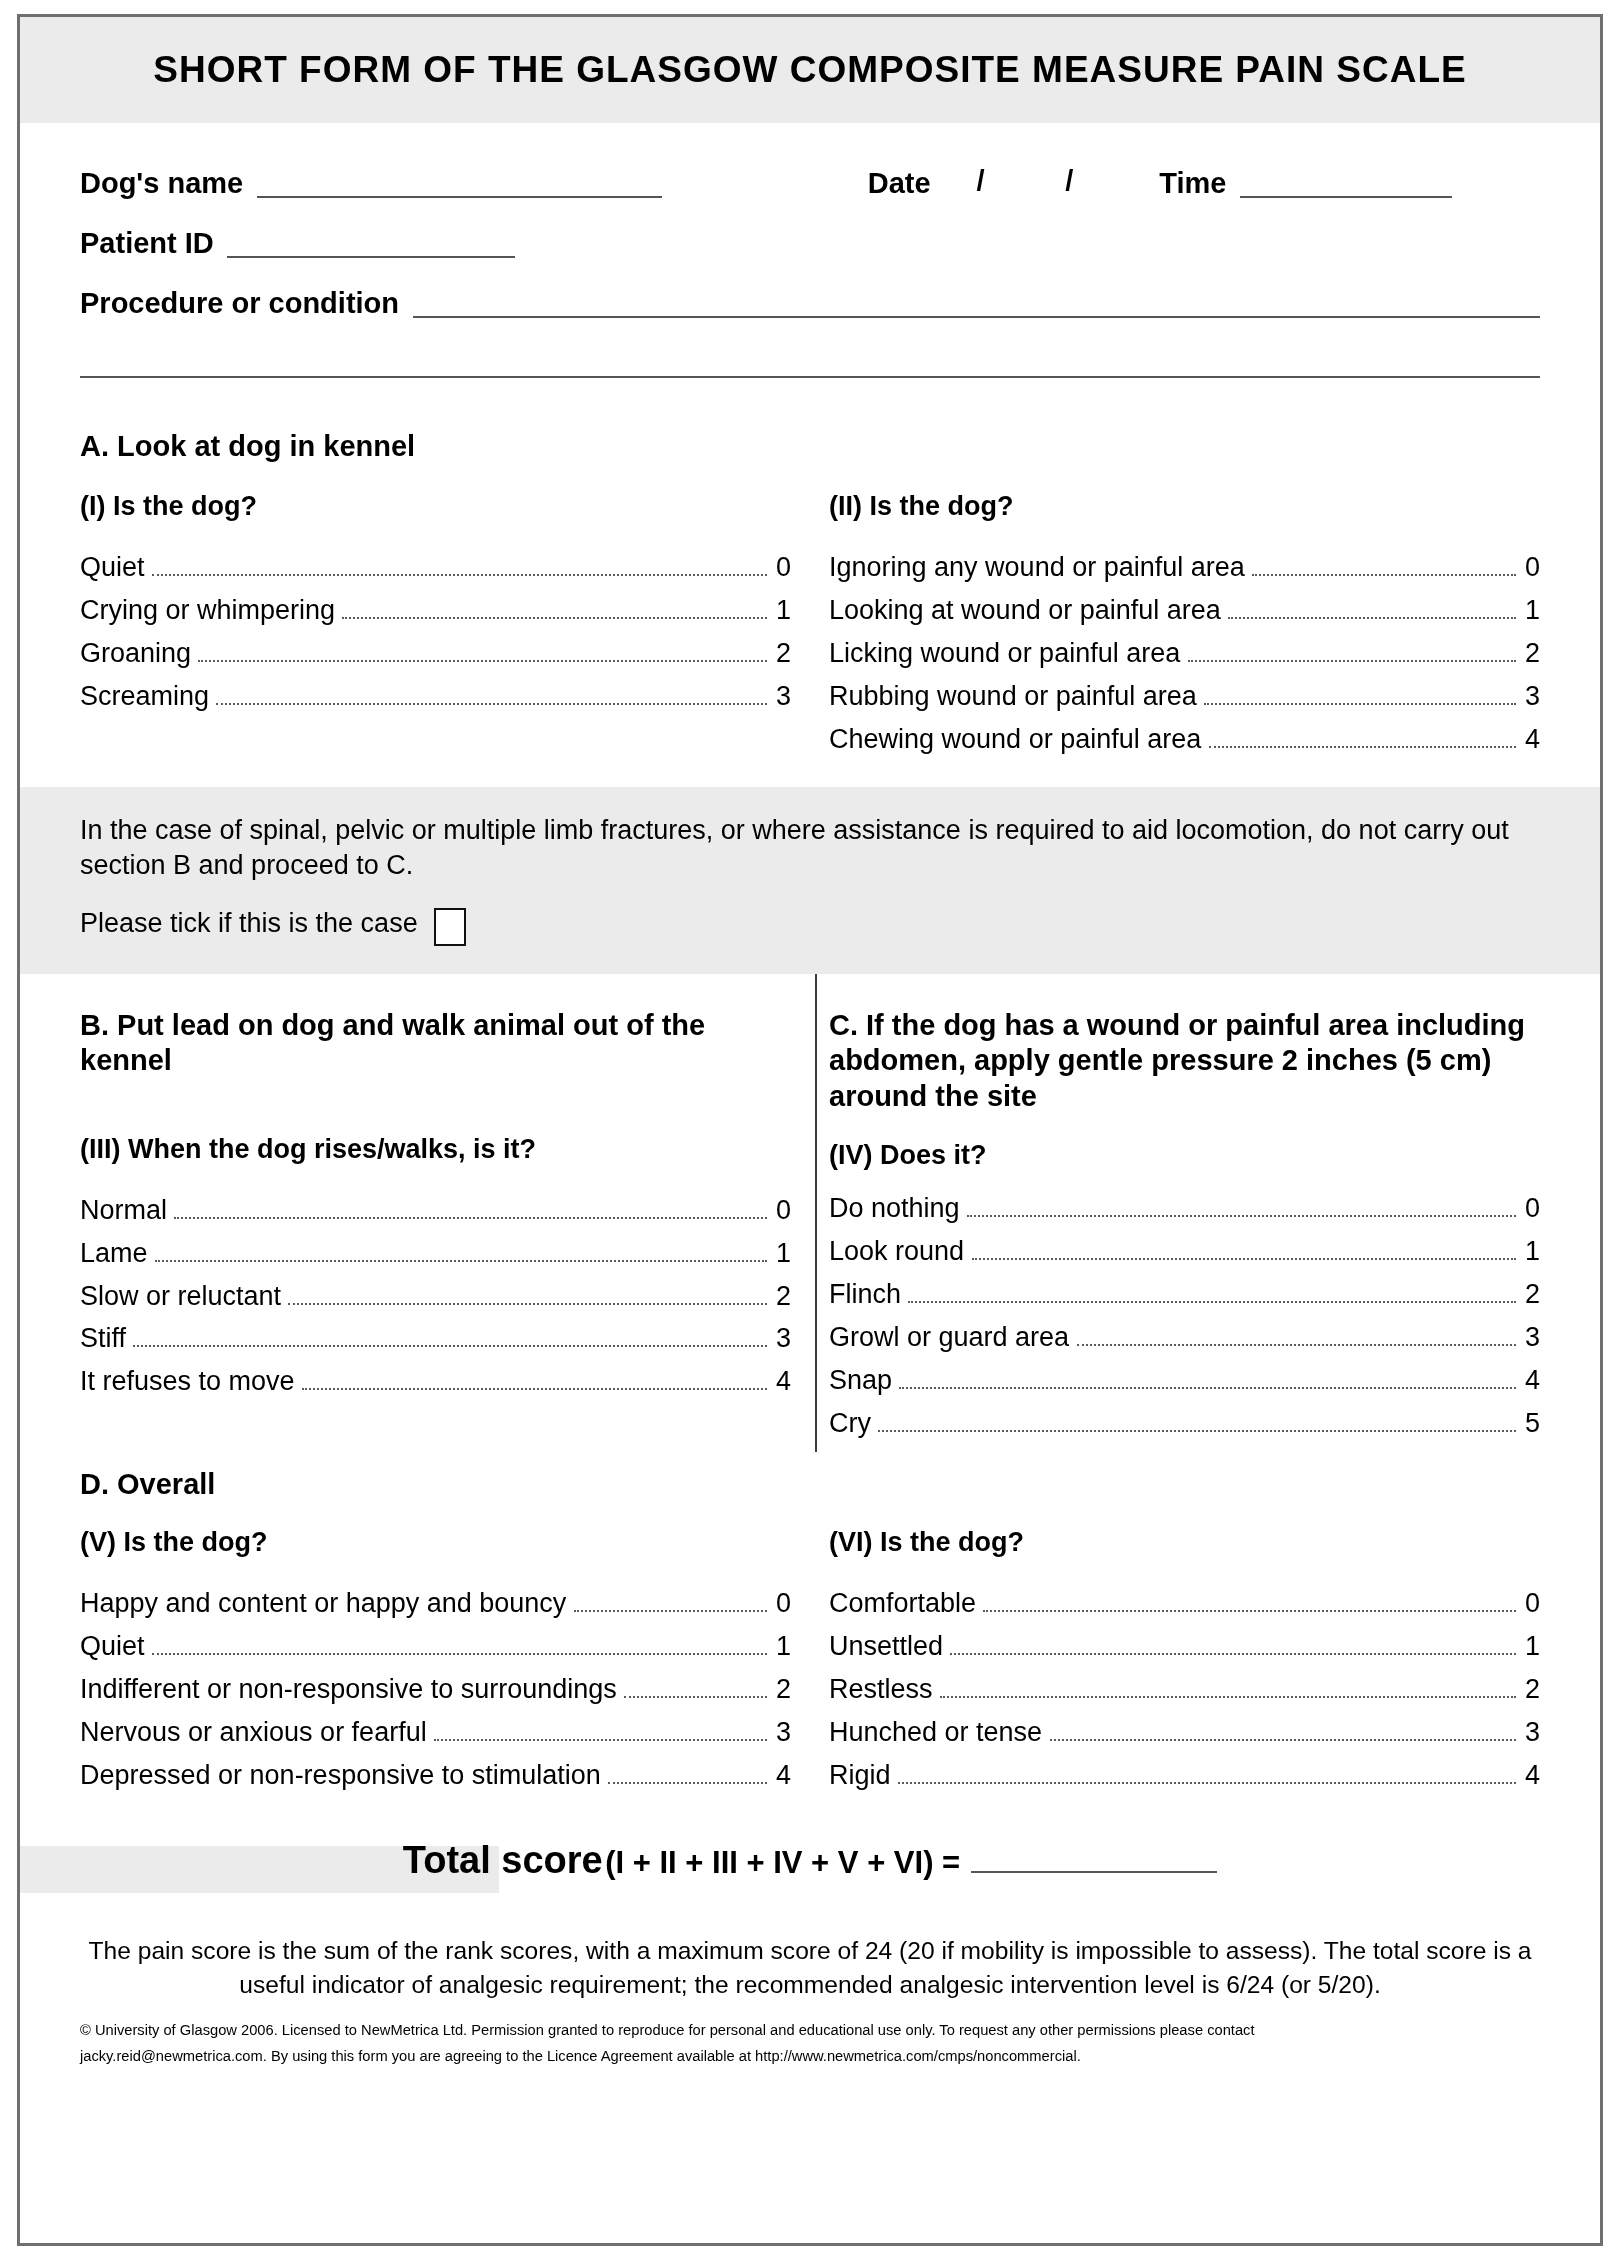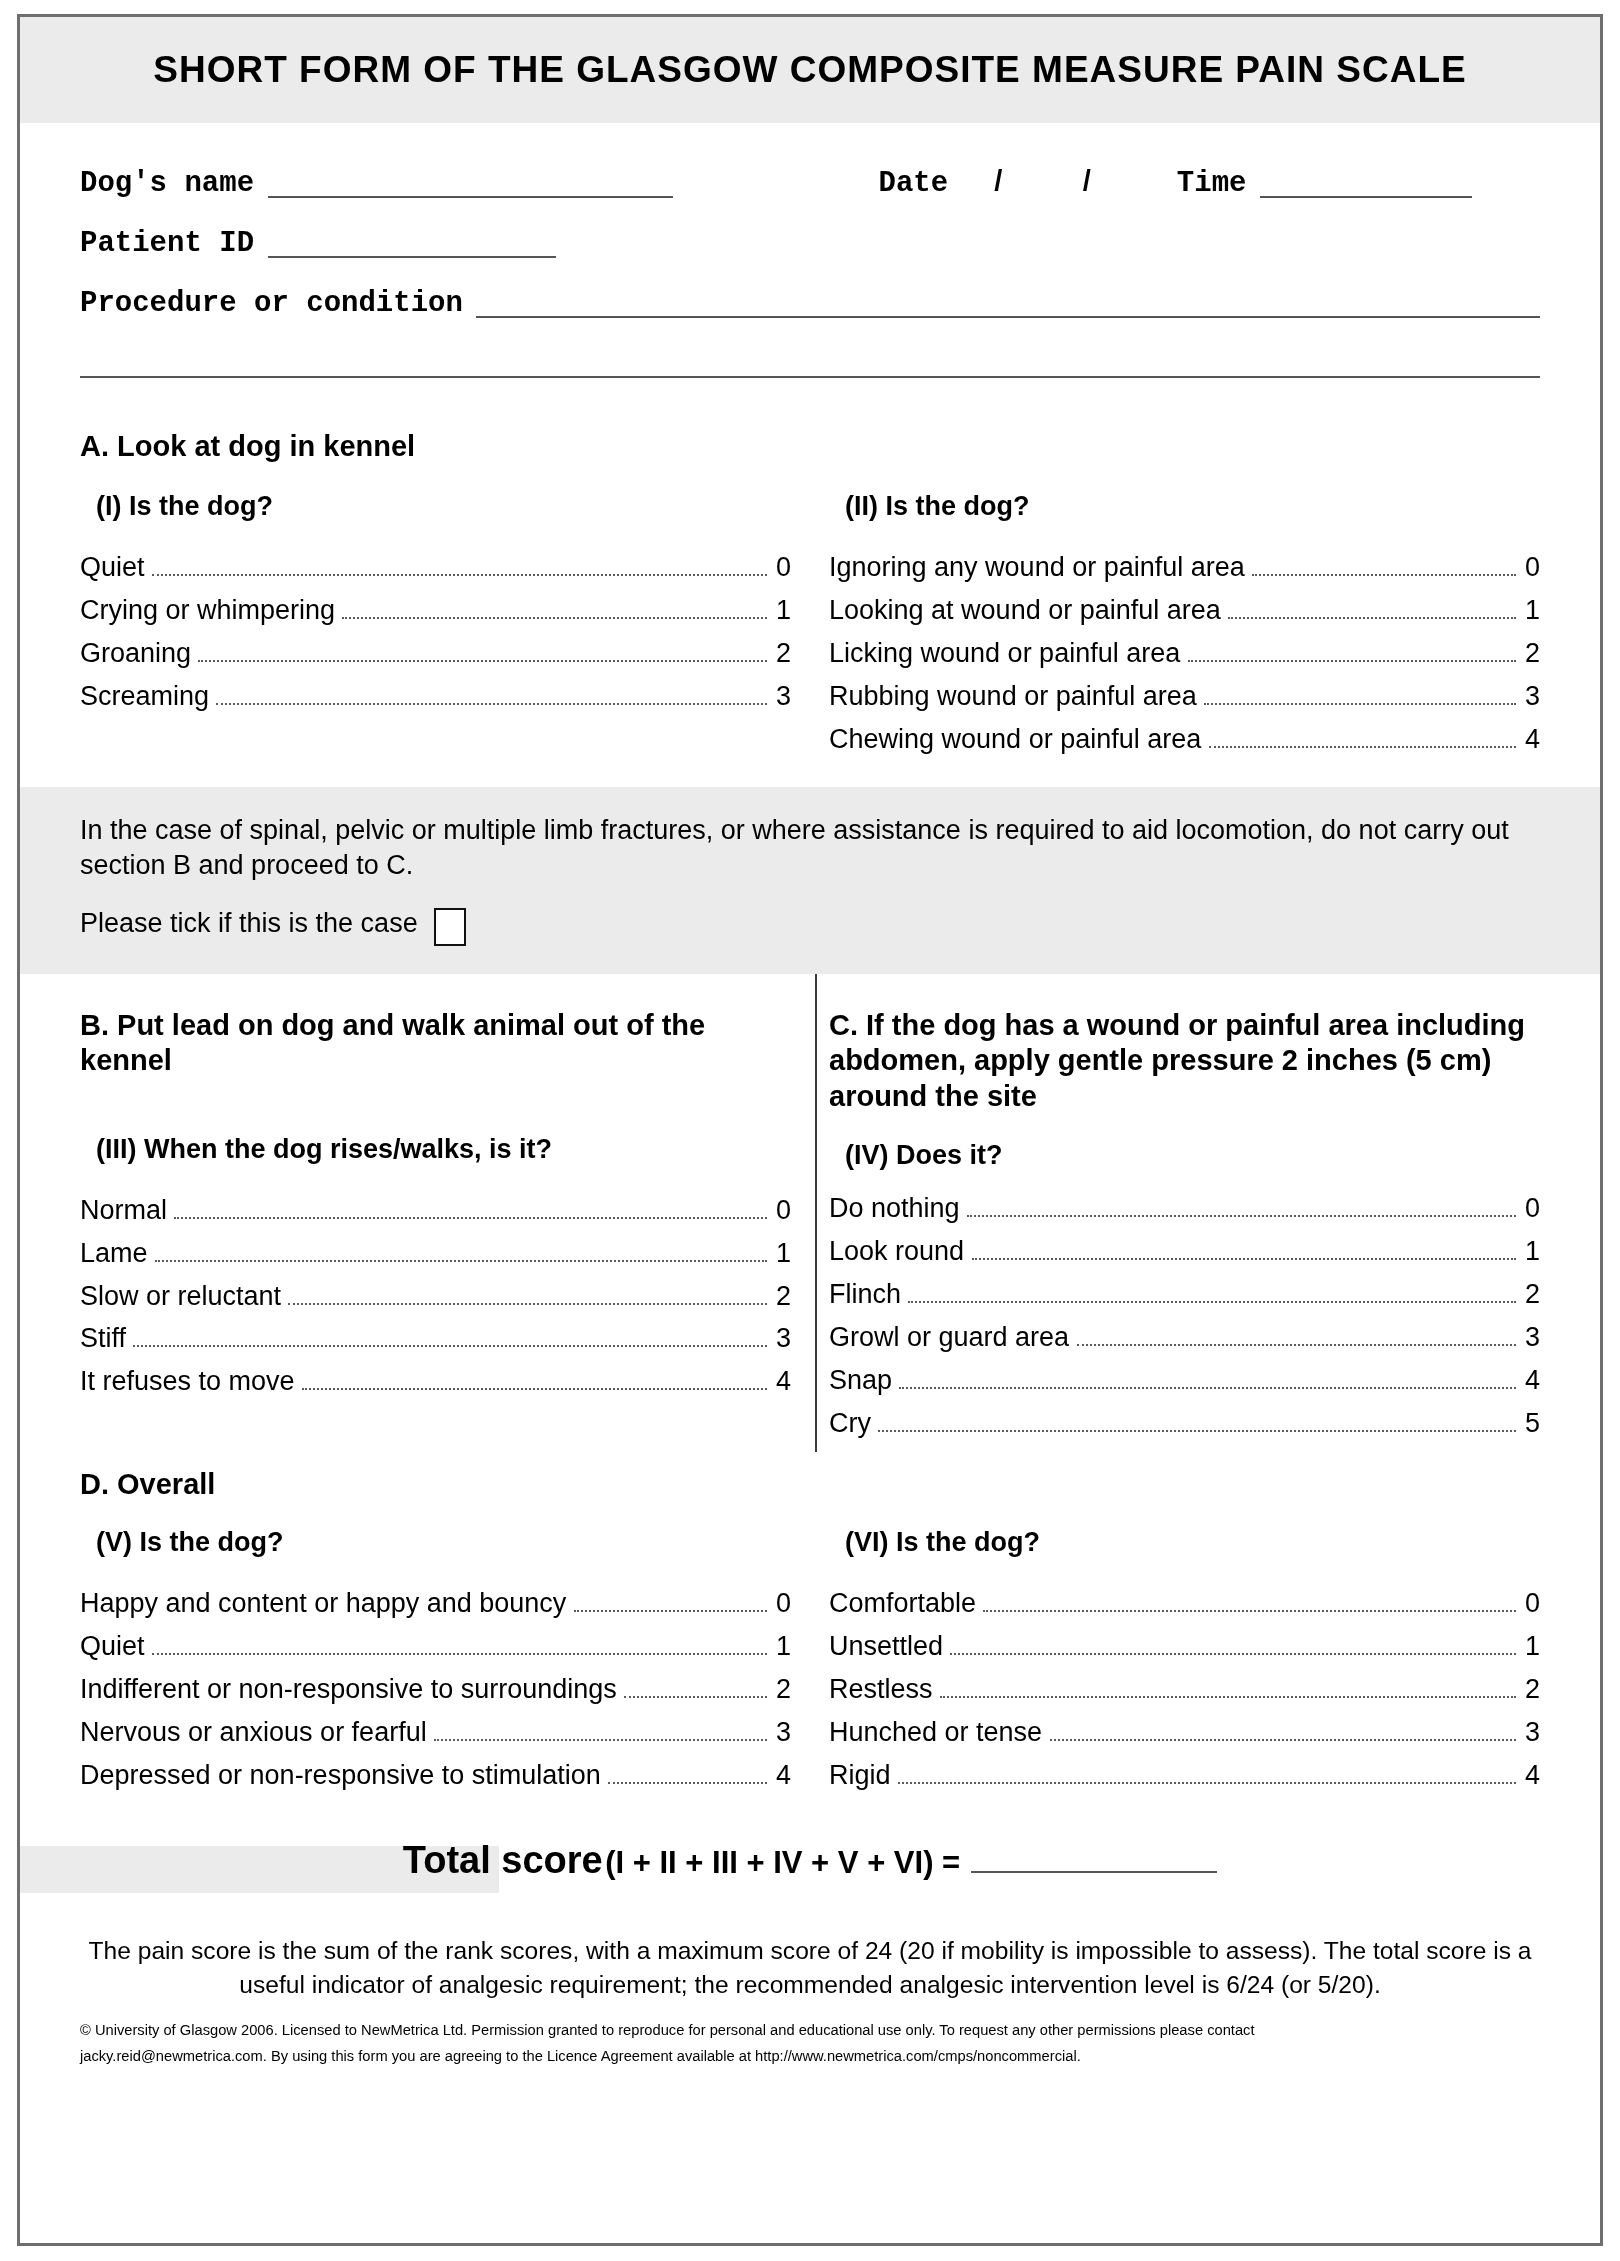--- a/index.html
+++ b/index.html
@@ -55,21 +55,20 @@
     display: flex;
     align-items: flex-end;
     margin-bottom: 22px;
     height: 38px;
   }
   .lbl {
     font-size: 29px;
     font-weight: bold;
     white-space: nowrap;
     line-height: 1;
-    font-family: Liberation Mono, monospace;
   }
   .rule {
     border-bottom: 2.5px solid #555555;
     height: 27px;
   }
   .rule-name   { width: 405px; margin-left: 13.5px; }
   .rule-time   { width: 212px; margin-left: 13.5px; }
   .rule-pid    { width: 288px; margin-left: 13.5px; }
   .rule-proc   { flex: 1;      margin-left: 13.5px; }
   .rule-proc2  { width: 100%;  margin-left: 0; }
@@ -97,21 +96,20 @@
   
   .section { padding: 0 60px; }
   .sec-title {
     font-size: 29px;
     font-weight: bold;
     line-height: 1.22;
   }
   .q-title {
     font-size: 27px;
     font-weight: bold;
-    margin-left: 16px;
   }
   .cols {
     display: flex;
   }
   .col-l { width: 721px; }
   .col-r { width: 721px; margin-left: 38px; }
 
   
   ul.score-list {
     list-style: none;

